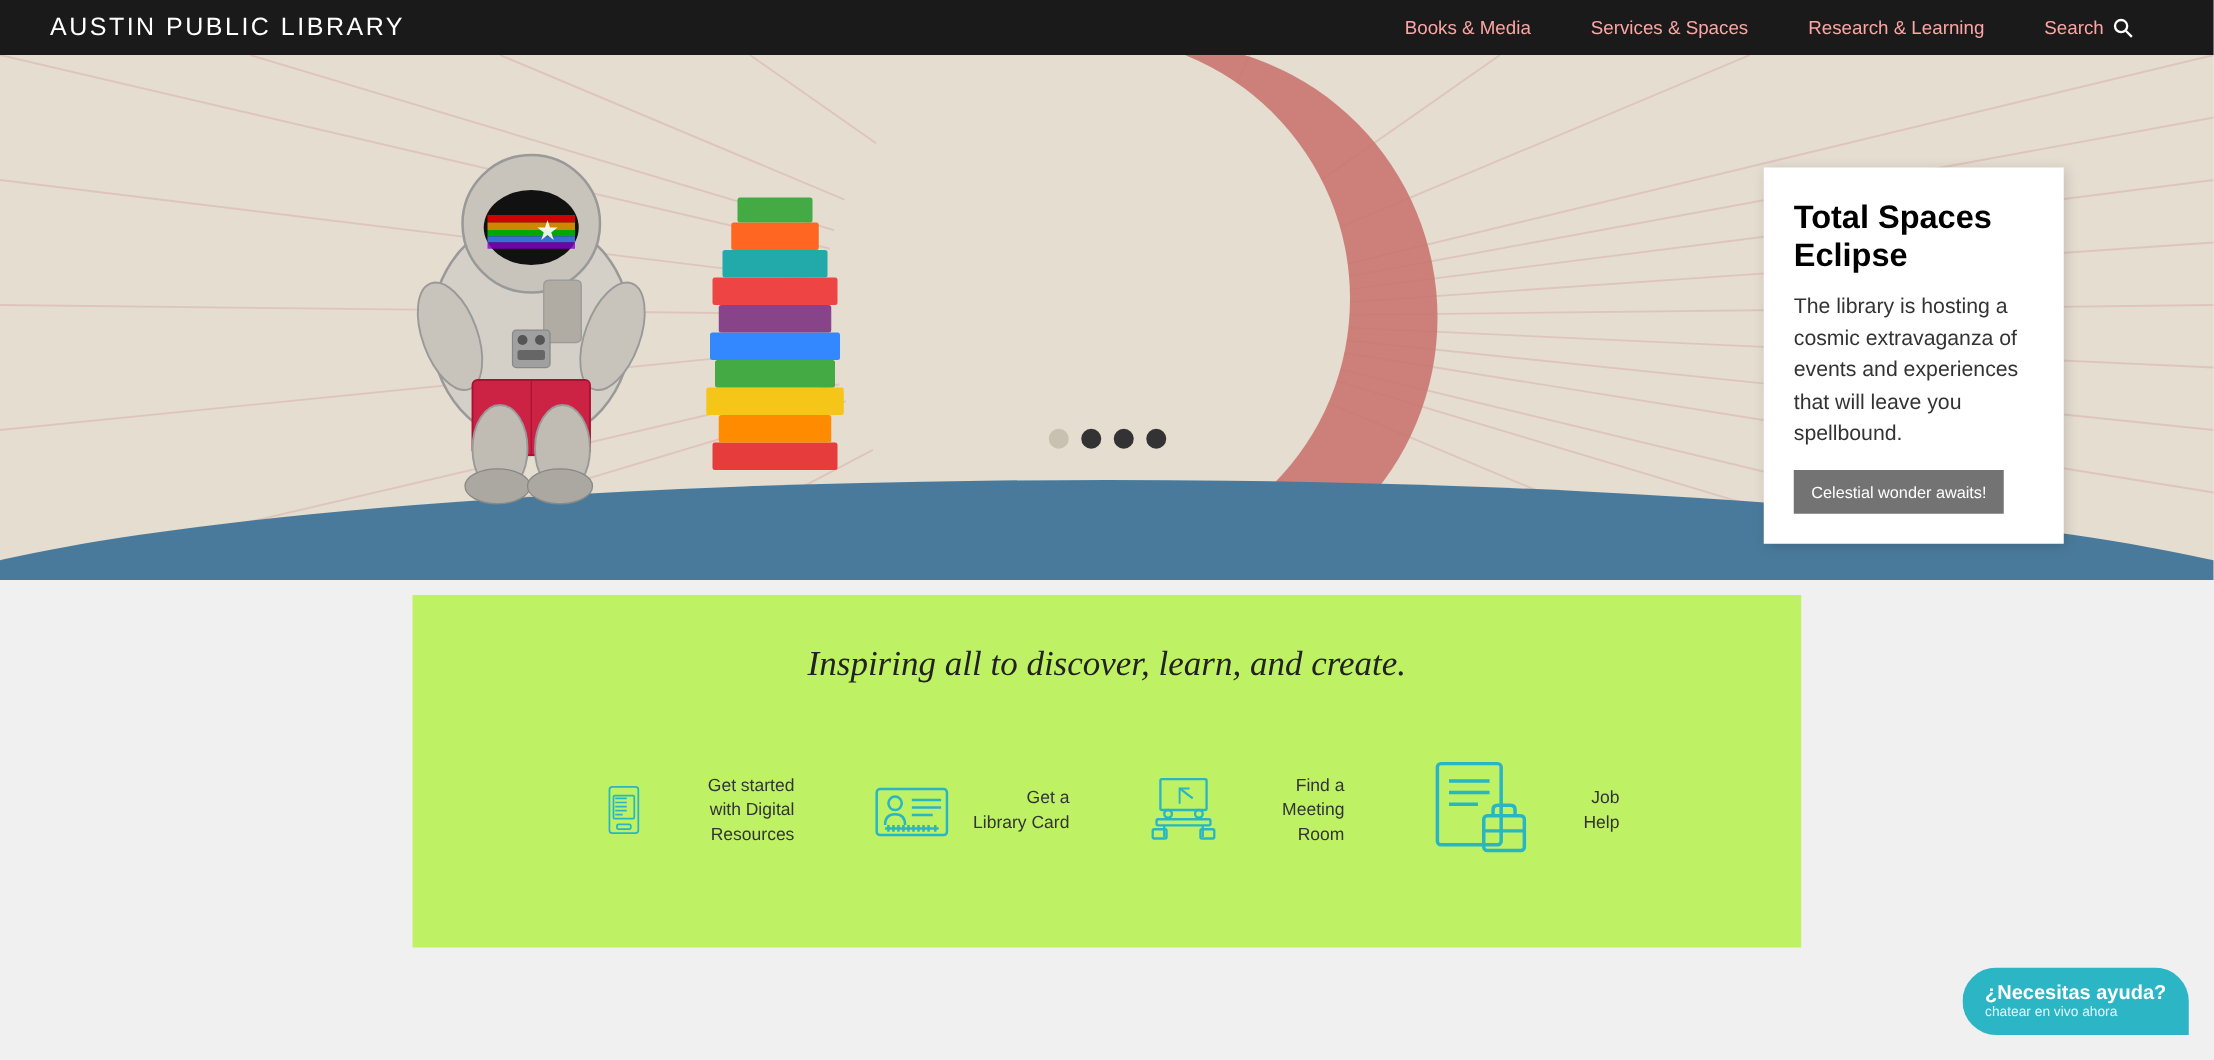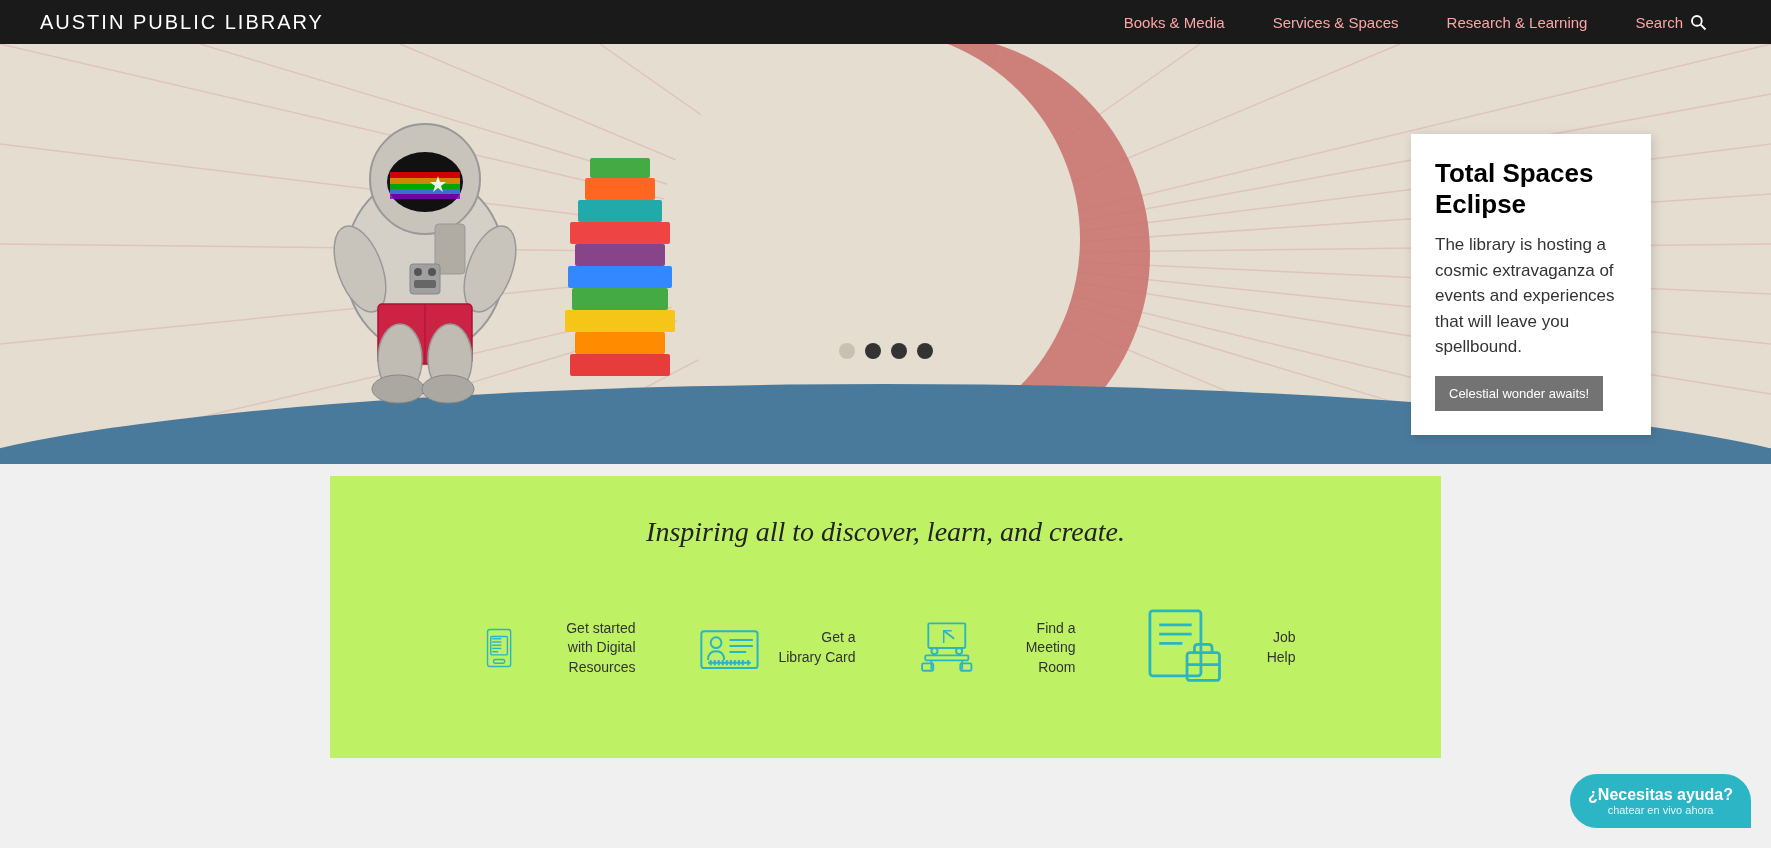--- a/index.html
+++ b/index.html
@@ -169,21 +169,21 @@
       font-size: 16px;
       font-weight: bold;
       font-family: Arial, sans-serif;
       display: block;
     }
     .chat-bubble-sub {
       color: #e0f8ff;
       font-size: 11px;
       font-family: Arial, sans-serif;
       display: block;
-      text-align: center;
+      text-align: left;
     }
 
     
     .rays-svg {
       position: absolute;
       top: 0; left: 0; right: 0; bottom: 0;
       width: 100%; height: 100%;
     }
   </style>
 </head>

